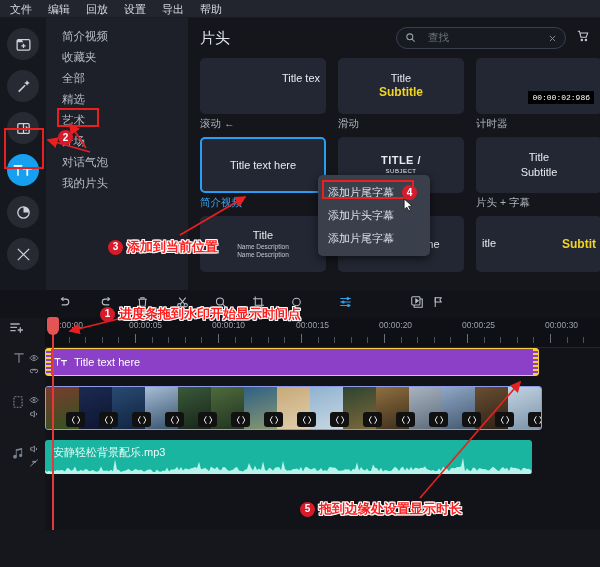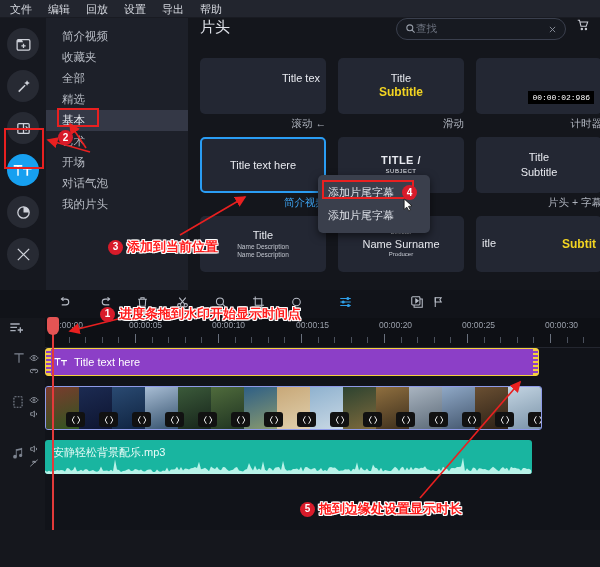--- a/index.html
+++ b/index.html
@@ -53,46 +53,46 @@
     position: absolute; left: 57px; top: 108px; width: 42px; height: 19px;
     border: 2px solid #e92020; pointer-events: none;
   }
 
   
   .library {
     position: absolute; top: 18px; left: 188px; width: 412px; height: 272px;
     background: #14161c; overflow: hidden;
   }
   .lib-head {
-    height: 40px; display: flex; align-items: flex-start; padding: 0 10px 0 12px;
+    height: 40px; display: flex; align-items: center; padding: 0 10px 0 12px;
   }
   .lib-title { font-size: 15px; color: #dfe2e9; flex: 0 0 auto; }
   .lib-spacer { flex: 1; }
   .searchbox {
     width: 170px; height: 22px; border: 1px solid #3a3f4d; border-radius: 11px;
-    display: flex; align-items: center; padding: 0 8px; gap: 0;
+    display: flex; align-items: center; padding: 0 8px; gap: 12px;
     background: #171a21;
   }
   .searchbox .ph { font-size: 10.5px; color: #6e7481; flex: 1; }
   .cart { margin-left: 10px; color: #c9ccd4; }
 
   .grid {
     display: grid; grid-template-columns: repeat(3, 126px);
     gap: 6px 12px; padding: 0 12px;
   }
   .cell { width: 126px; }
   .thumb {
     position: relative; width: 126px; height: 56px; border-radius: 5px;
     background: #232733; overflow: hidden;
     display: flex; align-items: center; justify-content: center;
     color: #e8eaf0; font-size: 11px;
   }
   .thumb.sel { border: 2px solid #2a9df4; }
   .cell-label {
-    text-align: right; font-size: 10.5px; color: #aeb3bd; margin-top: 3px; height: 14px;
+    text-align: left; font-size: 10.5px; color: #aeb3bd; margin-top: 3px; height: 14px;
   }
   .cell-label.sel { color: #3ea6f5; }
   .t-right { position: absolute; right: 6px; top: 14px; font-size: 11px; }
   .t-stack { text-align: center; line-height: 1.25; }
   .t-sub-yellow { color: #f2d422; font-weight: bold; font-size: 12px; }
   .timecode {
     background: #000; color: #fff; font-family: "Liberation Mono", monospace;
     font-size: 8px; padding: 2px 4px; position: absolute; right: 8px; bottom: 10px;
   }
   .t-titlesub { text-align: center; line-height: 1.35; font-size: 11px; }
@@ -261,21 +261,20 @@
       </span>
     </div>
   </div>
   <div class="rail-sel"></div>
 
   <div class="catlist">
     <div class="cat">简介视频</div>
     <div class="cat">收藏夹</div>
     <div class="cat">全部</div>
     <div class="cat">精选</div>
-    <div class="cat sel">基本</div>
     <div class="cat">艺术</div>
     <div class="cat">开场</div>
     <div class="cat">对话气泡</div>
     <div class="cat">我的片头</div>
   </div>
   <div class="cat-sel-box"></div>
 
   <div class="library">
     <div class="lib-head">
       <div class="lib-title">片头</div>
@@ -386,20 +385,21 @@
           </div>
         </div>
         <div class="cell-label"></div>
       </div>
 
     </div>
   </div>
 
   <div class="ctxmenu">
     <div class="item">添加片尾字幕</div>
+    <div class="item">添加片头字幕</div>
     <div class="item">添加片尾字幕</div>
   </div>
   <div class="ctx-hl"></div>
   <div class="cursor-arrow">
     <svg width="11" height="14" viewBox="0 0 12 16">
         <path d="M1 1l9 8-4 .6 2.3 4.2-1.9 1-2.3-4.3L1 13z" fill="#fff" stroke="#111" stroke-width=".9"></path>
       </svg>
   </div>
 
   <div class="timeline">

